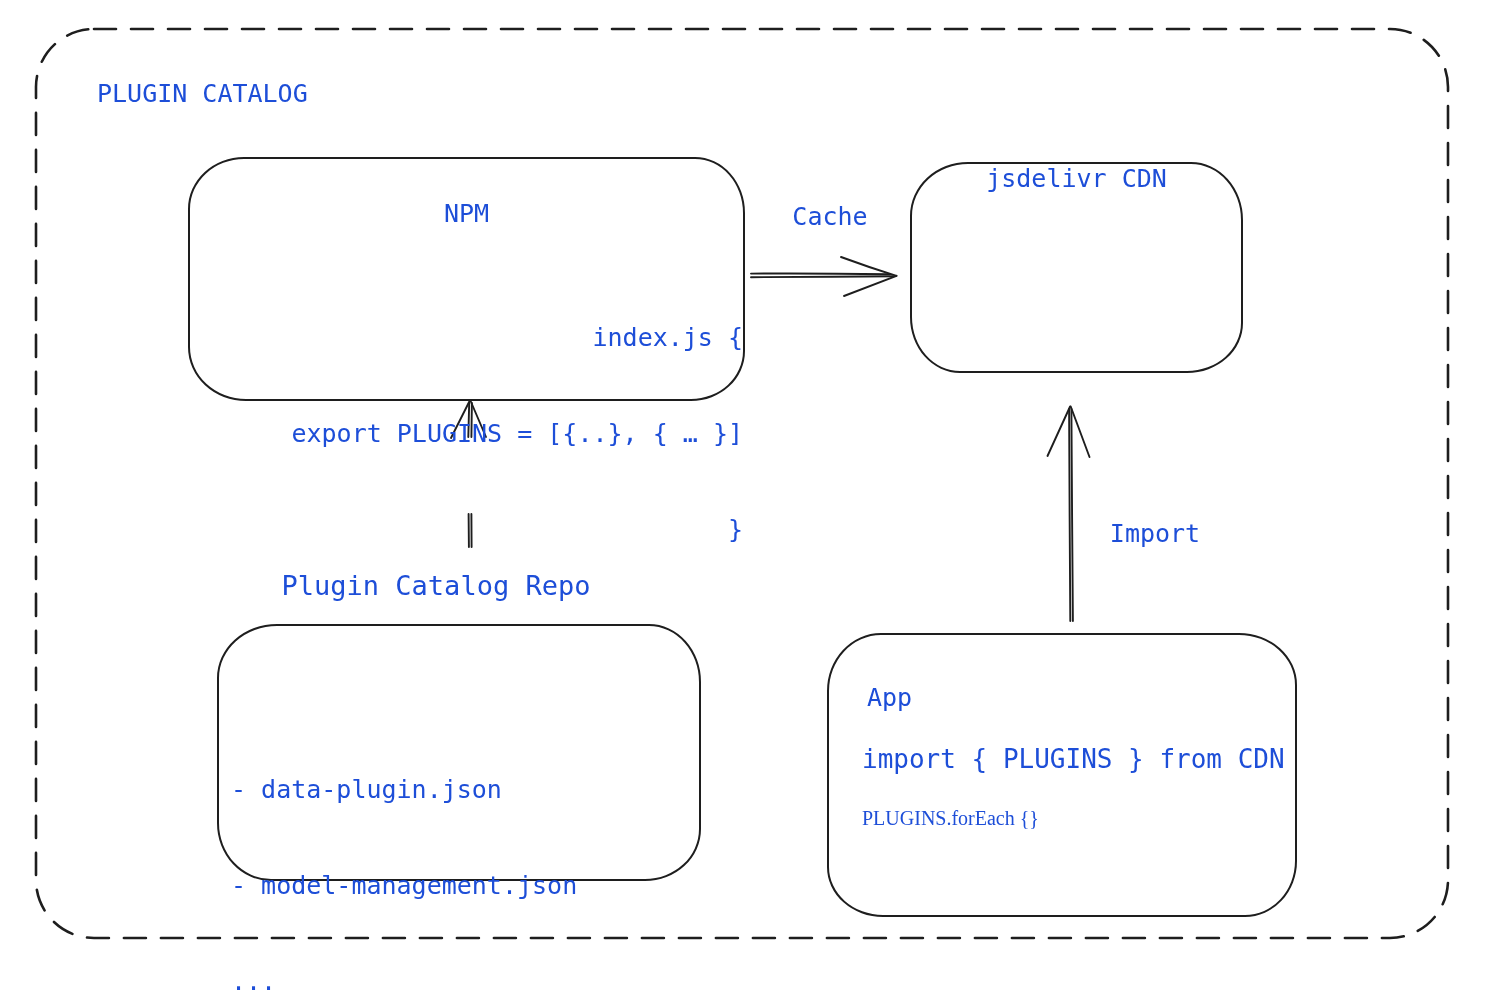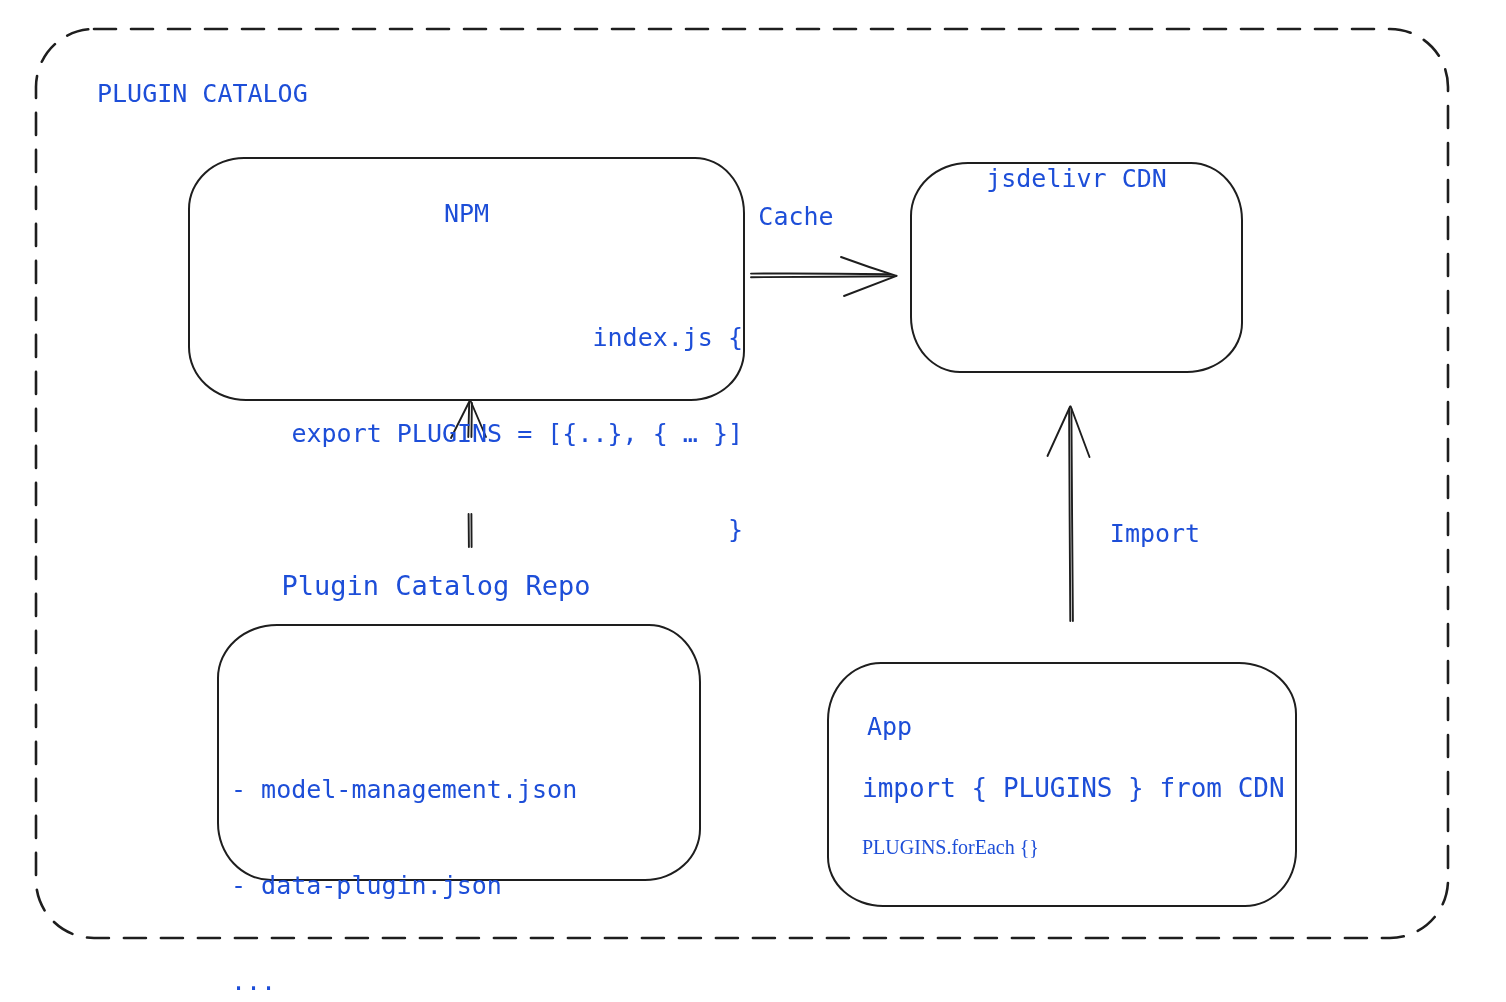--- a/index.html
+++ b/index.html
@@ -80,23 +80,23 @@
   }
   .node-repo .list-block {
     margin-top: 84px;
     margin-left: 12px;
     font-size: 25px;
     line-height: 32px;
     white-space: pre;
   }
   .node-app {
     left: 827px;
-    top: 662px;
+    top: 633px;
     width: 470px;
-    height: 245px;
+    height: 284px;
     border-radius: 54px 58px 52px 56px / 58px 52px 56px 50px;
   }
   .node-app .node-title {
     margin-top: 48px;
     margin-left: 38px;
     font-size: 25px;
   }
   .node-app .code-line-1 {
     margin-top: 32px;
     margin-left: 33px;
@@ -119,21 +119,21 @@
     white-space: pre;
   }
   .edge-label {
     position: absolute;
     transform: translate(-50%, -50%);
     font-size: 25px;
     white-space: pre;
     text-align: center;
     background: #ffffff;
   }
-  .edge-label-cache { left: 796px; top: 216px; text-align: right; }
+  .edge-label-cache { left: 830px; top: 216px; text-align: right; }
   .edge-label-build { left: 468px; top: 477px; line-height: 31px; }
   .edge-label-import { left: 1155px; top: 533px; }
 </style>
 </head>
 <body>
 
 <div class="canvas">
 
   <svg class="arrows-layer" viewBox="0 0 1506 1002" xmlns="http://www.w3.org/2000/svg">
     <g fill="none" stroke="#1e1e1e" stroke-linecap="round">
@@ -176,22 +176,22 @@
     </div>
   </div>
 
   <div class="node node-cdn">
     <div class="node-title">jsdelivr CDN</div>
   </div>
 
   <div class="repo-title">Plugin Catalog Repo</div>
   <div class="node node-repo">
     <div class="list-block">
+      <div>- data-plugin.json</div>
       <div>- model-management.json</div>
-      <div>- data-plugin.json</div>
       <div>...</div>
     </div>
   </div>
 
   <div class="node node-app">
     <div class="node-title">App</div>
     <div class="code-line-1">import { PLUGINS } from CDN</div>
     <div class="code-line-2">PLUGINS.forEach {}</div>
   </div>
 

